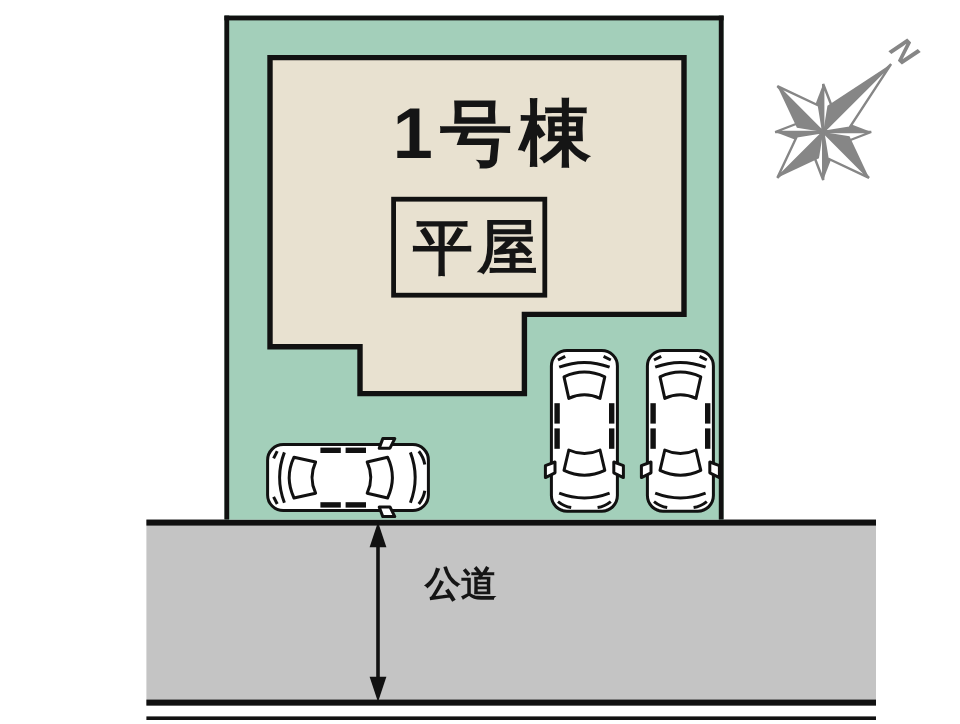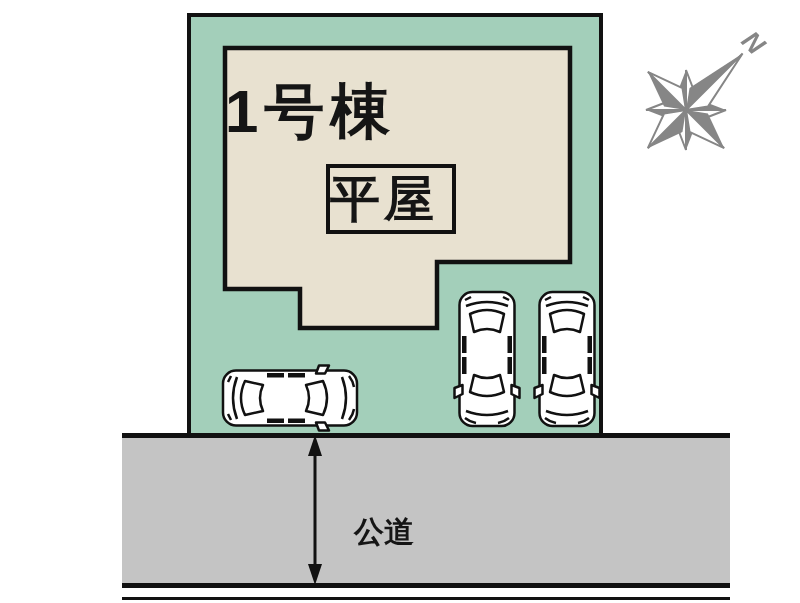--- a/index.html
+++ b/index.html
@@ -26,40 +26,40 @@
     background:var(--line-black);
   }
   .plot{
     position:absolute;left:187px;top:13px;width:416px;height:420px;
     background:var(--plot-green);
     border:4px solid var(--line-black);border-bottom:none;
     box-sizing:border-box;
   }
   .building-svg{position:absolute;left:200px;top:30px;overflow:visible;}
   .building-name{
-    position:absolute;left:225px;top:80px;width:346px;height:64px;
-    font-size:60px;line-height:64px;font-weight:bold;
+    position:absolute;left:240px;top:80px;width:346px;height:64px;
+    text-align:center;font-size:60px;line-height:64px;font-weight:bold;
     color:#151515;letter-spacing:6px;white-space:nowrap;
   }
   .badge{
-    position:absolute;left:326px;top:164px;width:130px;height:70px;
+    position:absolute;left:326px;top:164px;width:130px;height:84px;
     border:4px solid var(--line-black);box-sizing:border-box;
-    display:flex;align-items:center;justify-content:flex-start;
+    display:flex;align-items:center;justify-content:flex-end;
     font-size:50px;font-weight:bold;color:#151515;letter-spacing:4px;
   }
   .car{position:absolute;}
   .car svg{overflow:visible;display:block;}
   .compass{position:absolute;left:622px;top:15px;overflow:visible;}
   .width-arrow{position:absolute;left:299px;top:431px;overflow:visible;}
   .road-label{
     position:absolute;left:288px;top:470px;width:192px;
     text-align:center;font-size:30px;line-height:35px;font-weight:bold;
     color:#151515;
   }
-  .road-label span{display:block;margin-top:44px;}
+  .road-label span{display:block;}
 </style>
 </head>
 <body>
 
 <div class="canvas">
 
   <div class="road"></div>
   <div class="road-edge-line"></div>
 
   <div class="plot"></div>

